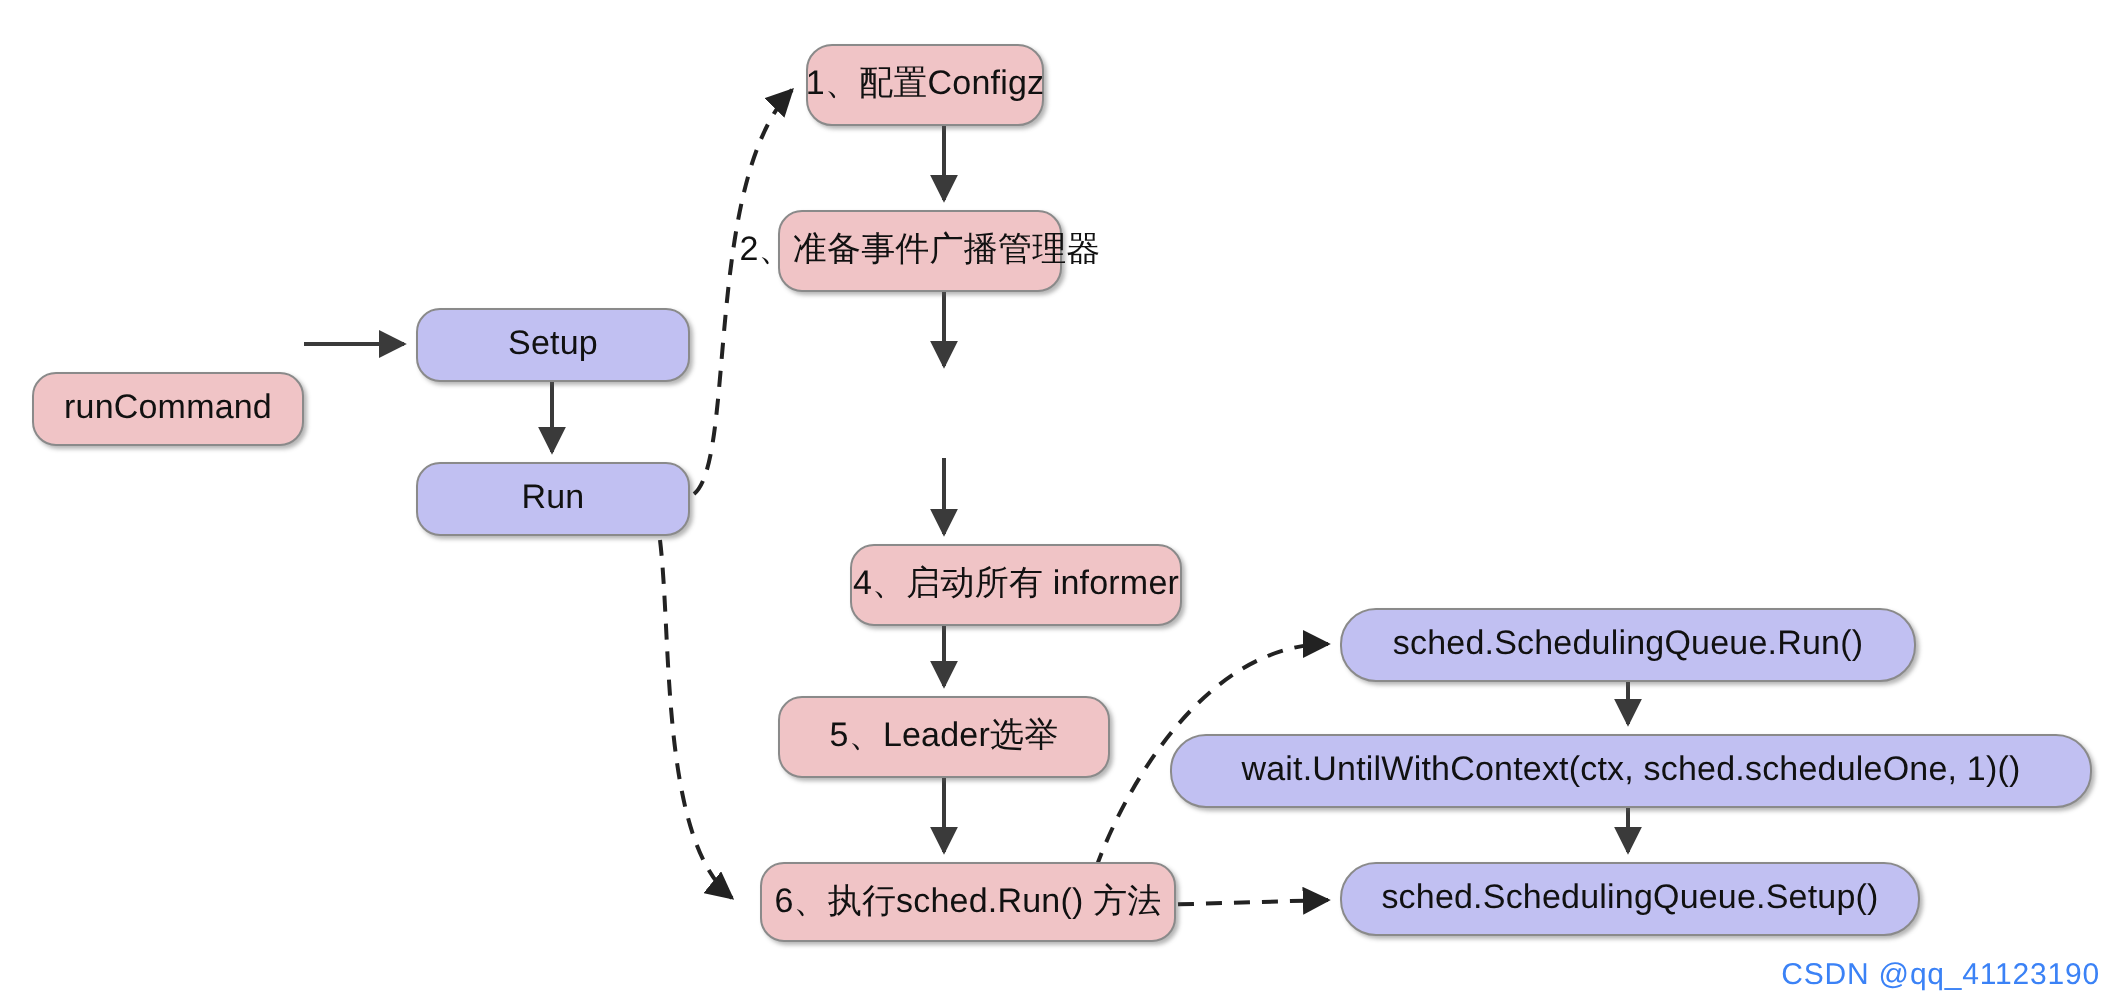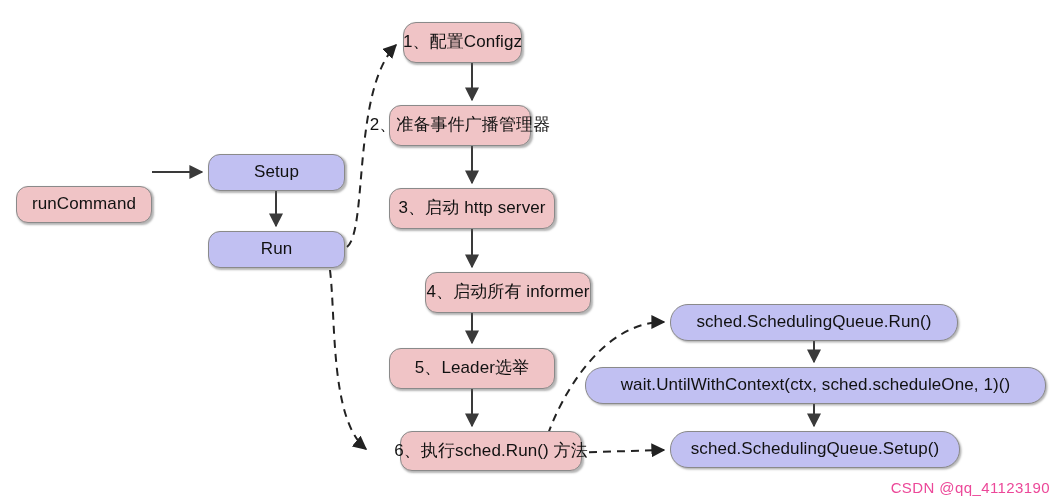--- a/index.html
+++ b/index.html
@@ -47,21 +47,21 @@
   .node.purple {
     background: #c1c0f2;
   }
   .node.pill {
     border-radius: 18px;
   }
   .watermark {
     position: absolute;
     right: 12px;
     bottom: 6px;
-    color: #ec4899;
+    color: #3b82f6;
     font-size: 15px;
     letter-spacing: 0.4px;
     white-space: nowrap;
   }
 </style>
 </head>
 <body>
 
 <div id="canvas">
 
@@ -101,23 +101,22 @@
 
     <line x1="814" y1="404" x2="814" y2="426" stroke="#3a3a3a" stroke-width="2" marker-end="url(#arrowSolid)"></line>
   </svg>
 
   <div class="node pink" style="left:16px;  top:154px; width:136px; height:37px;margin-top:32px;">runCommand</div>
   <div class="node purple" style="left:208px; top:154px; width:137px; height:37px;">Setup</div>
   <div class="node purple" style="left:208px; top:231px; width:137px; height:37px;">Run</div>
 
   <div class="node pink" style="left:403px; top:22px;  width:119px; height:41px;border-radius:13px;">1、配置Configz</div>
   <div class="node pink" style="left:389px; top:105px; width:142px; height:41px;">2、准备事件广播管理器</div>
-  <div class="node pink" style="left:389px; top:188px; width:166px; height:41px;">3、启动 http server</div>
   <div class="node pink" style="left:389px; top:272px; width:166px; height:41px;margin-left:36px;">4、启动所有 informer</div>
   <div class="node pink" style="left:389px; top:348px; width:166px; height:41px;text-align:center;">5、Leader选举</div>
-  <div class="node pink" style="left:400px; top:431px; width:182px; height:40px;">6、执行sched.Run() 方法</div>
+  <div class="node pink" style="left:380px; top:431px; width:208px; height:40px;">6、执行sched.Run() 方法</div>
 
   <div class="node purple pill" style="left:670px; top:304px; width:288px; height:37px;">sched.SchedulingQueue.Run()</div>
   <div class="node purple pill" style="left:585px; top:367px; width:461px; height:37px;">wait.UntilWithContext(ctx, sched.scheduleOne, 1)()</div>
   <div class="node purple pill" style="left:670px; top:431px; width:290px; height:37px;">sched.SchedulingQueue.Setup()</div>
 
   <div class="watermark">CSDN @qq_41123190</div>
 </div>
 
 </body></html>

